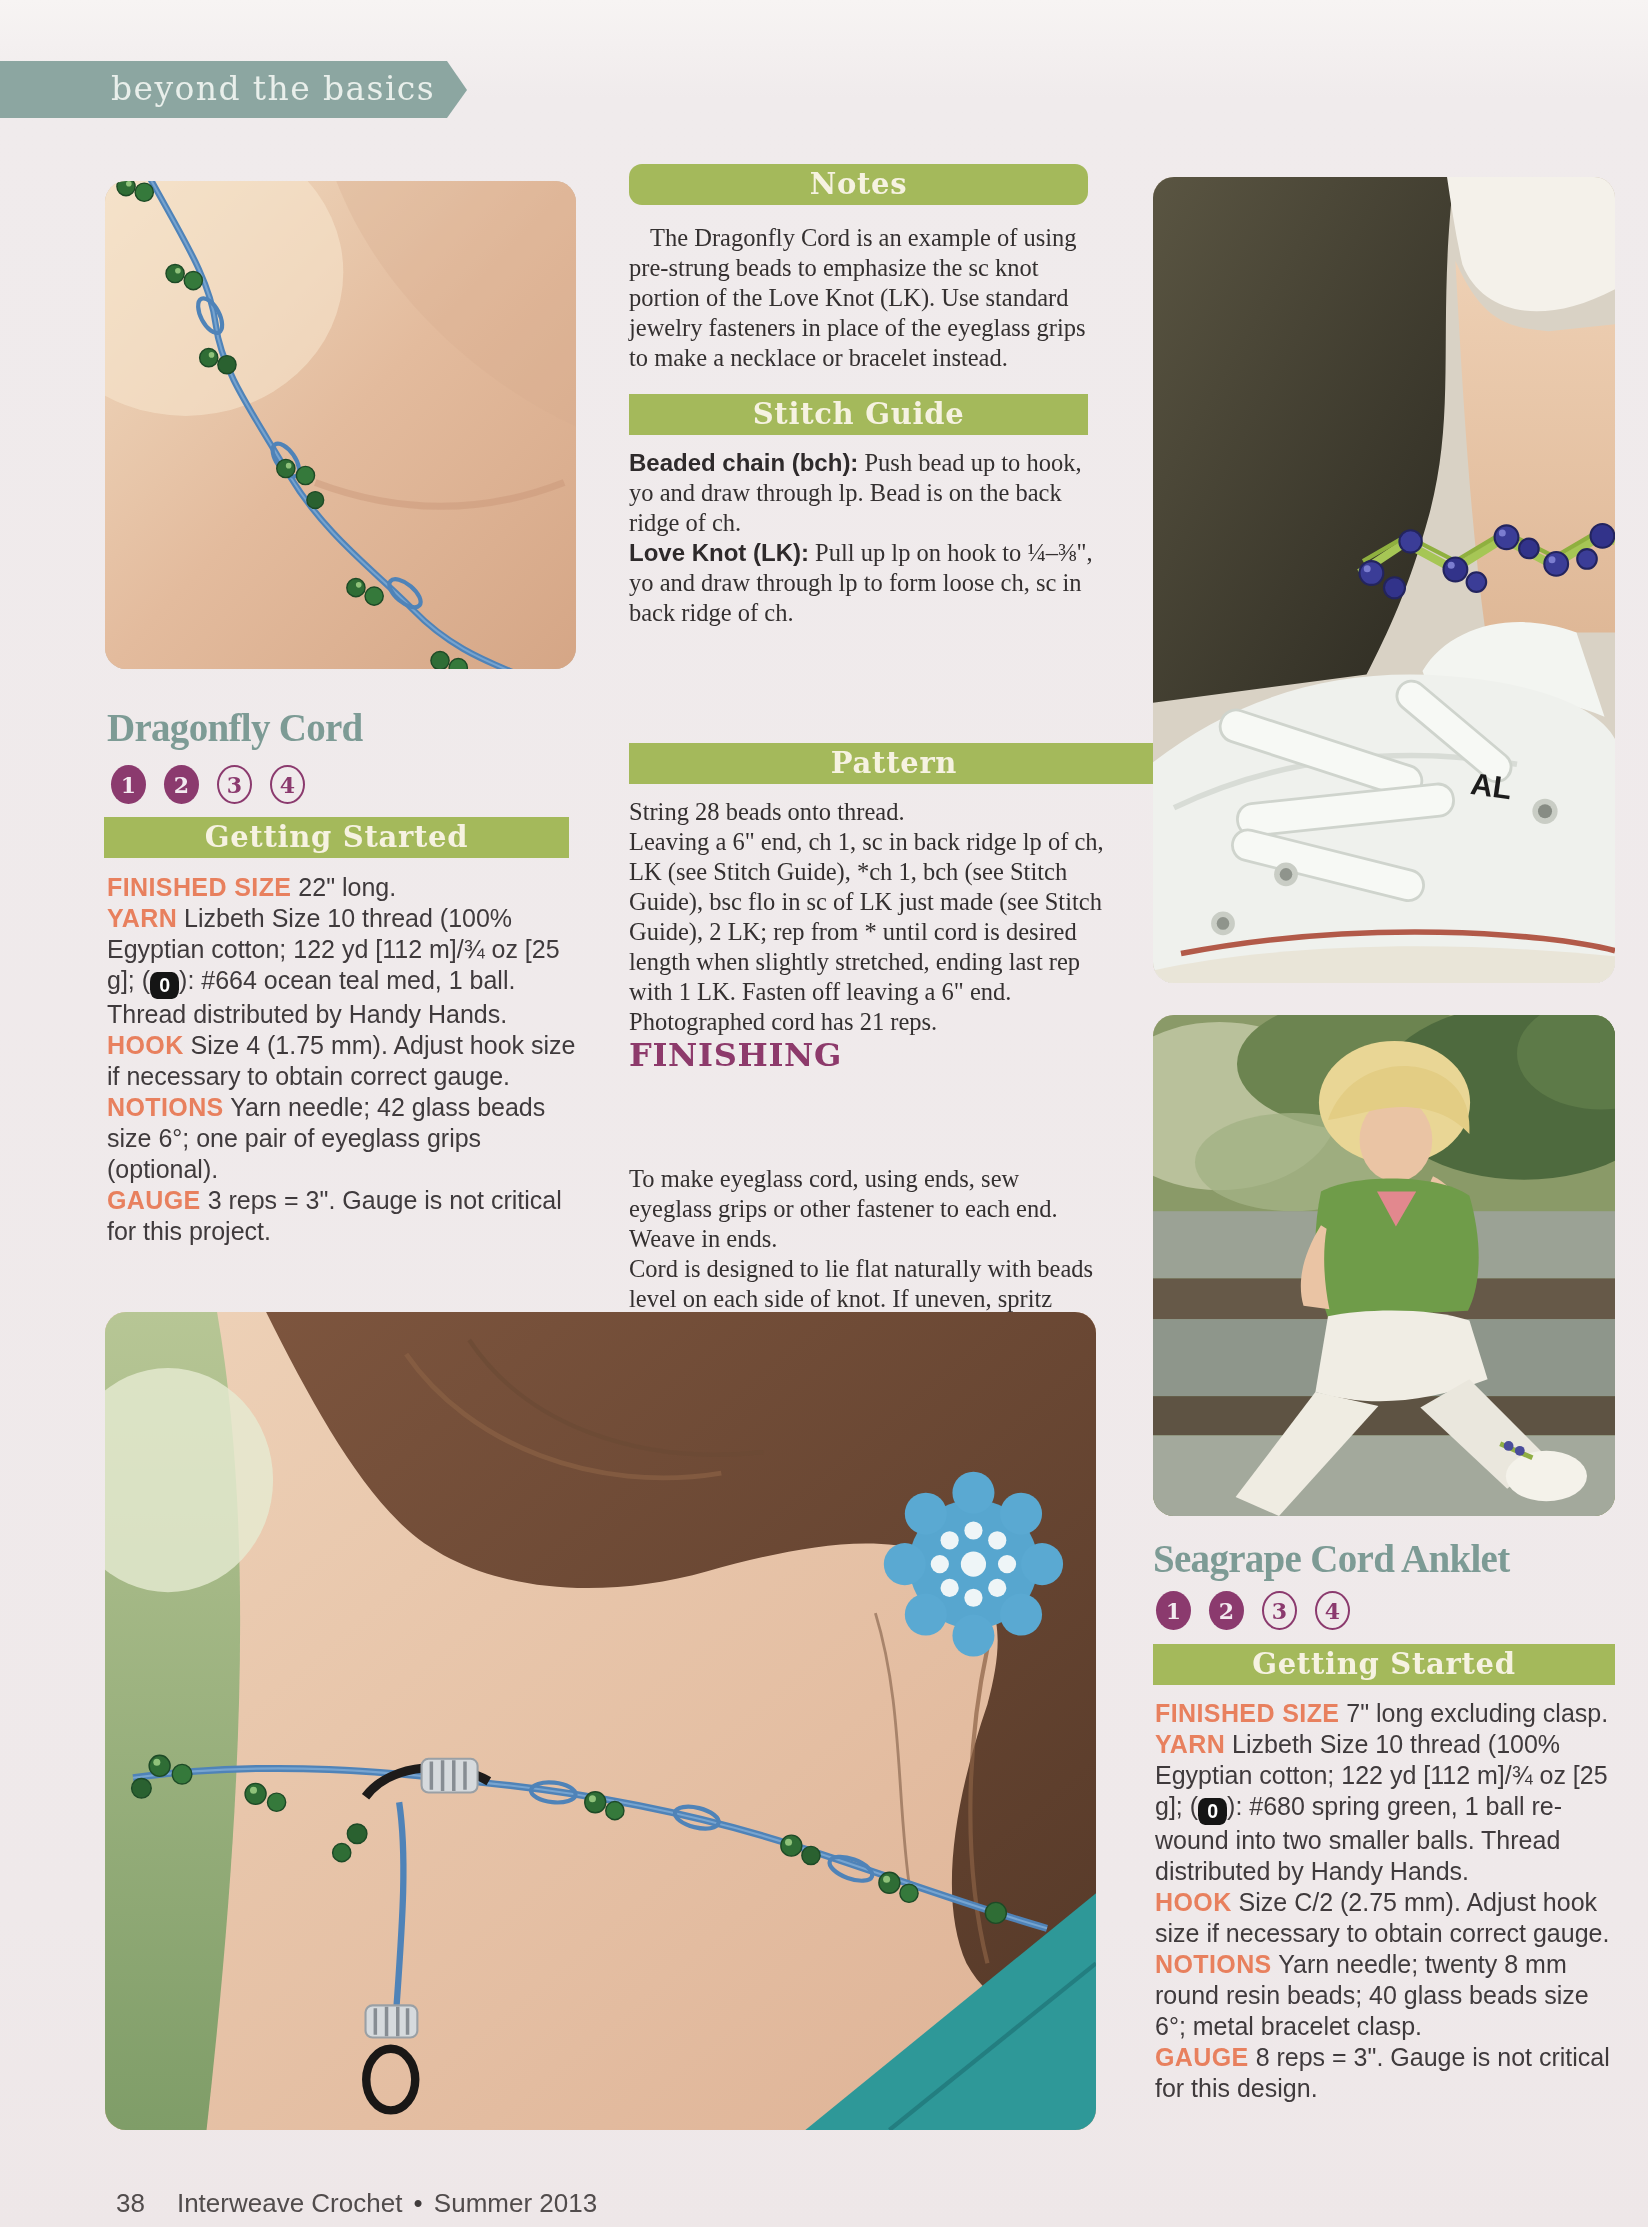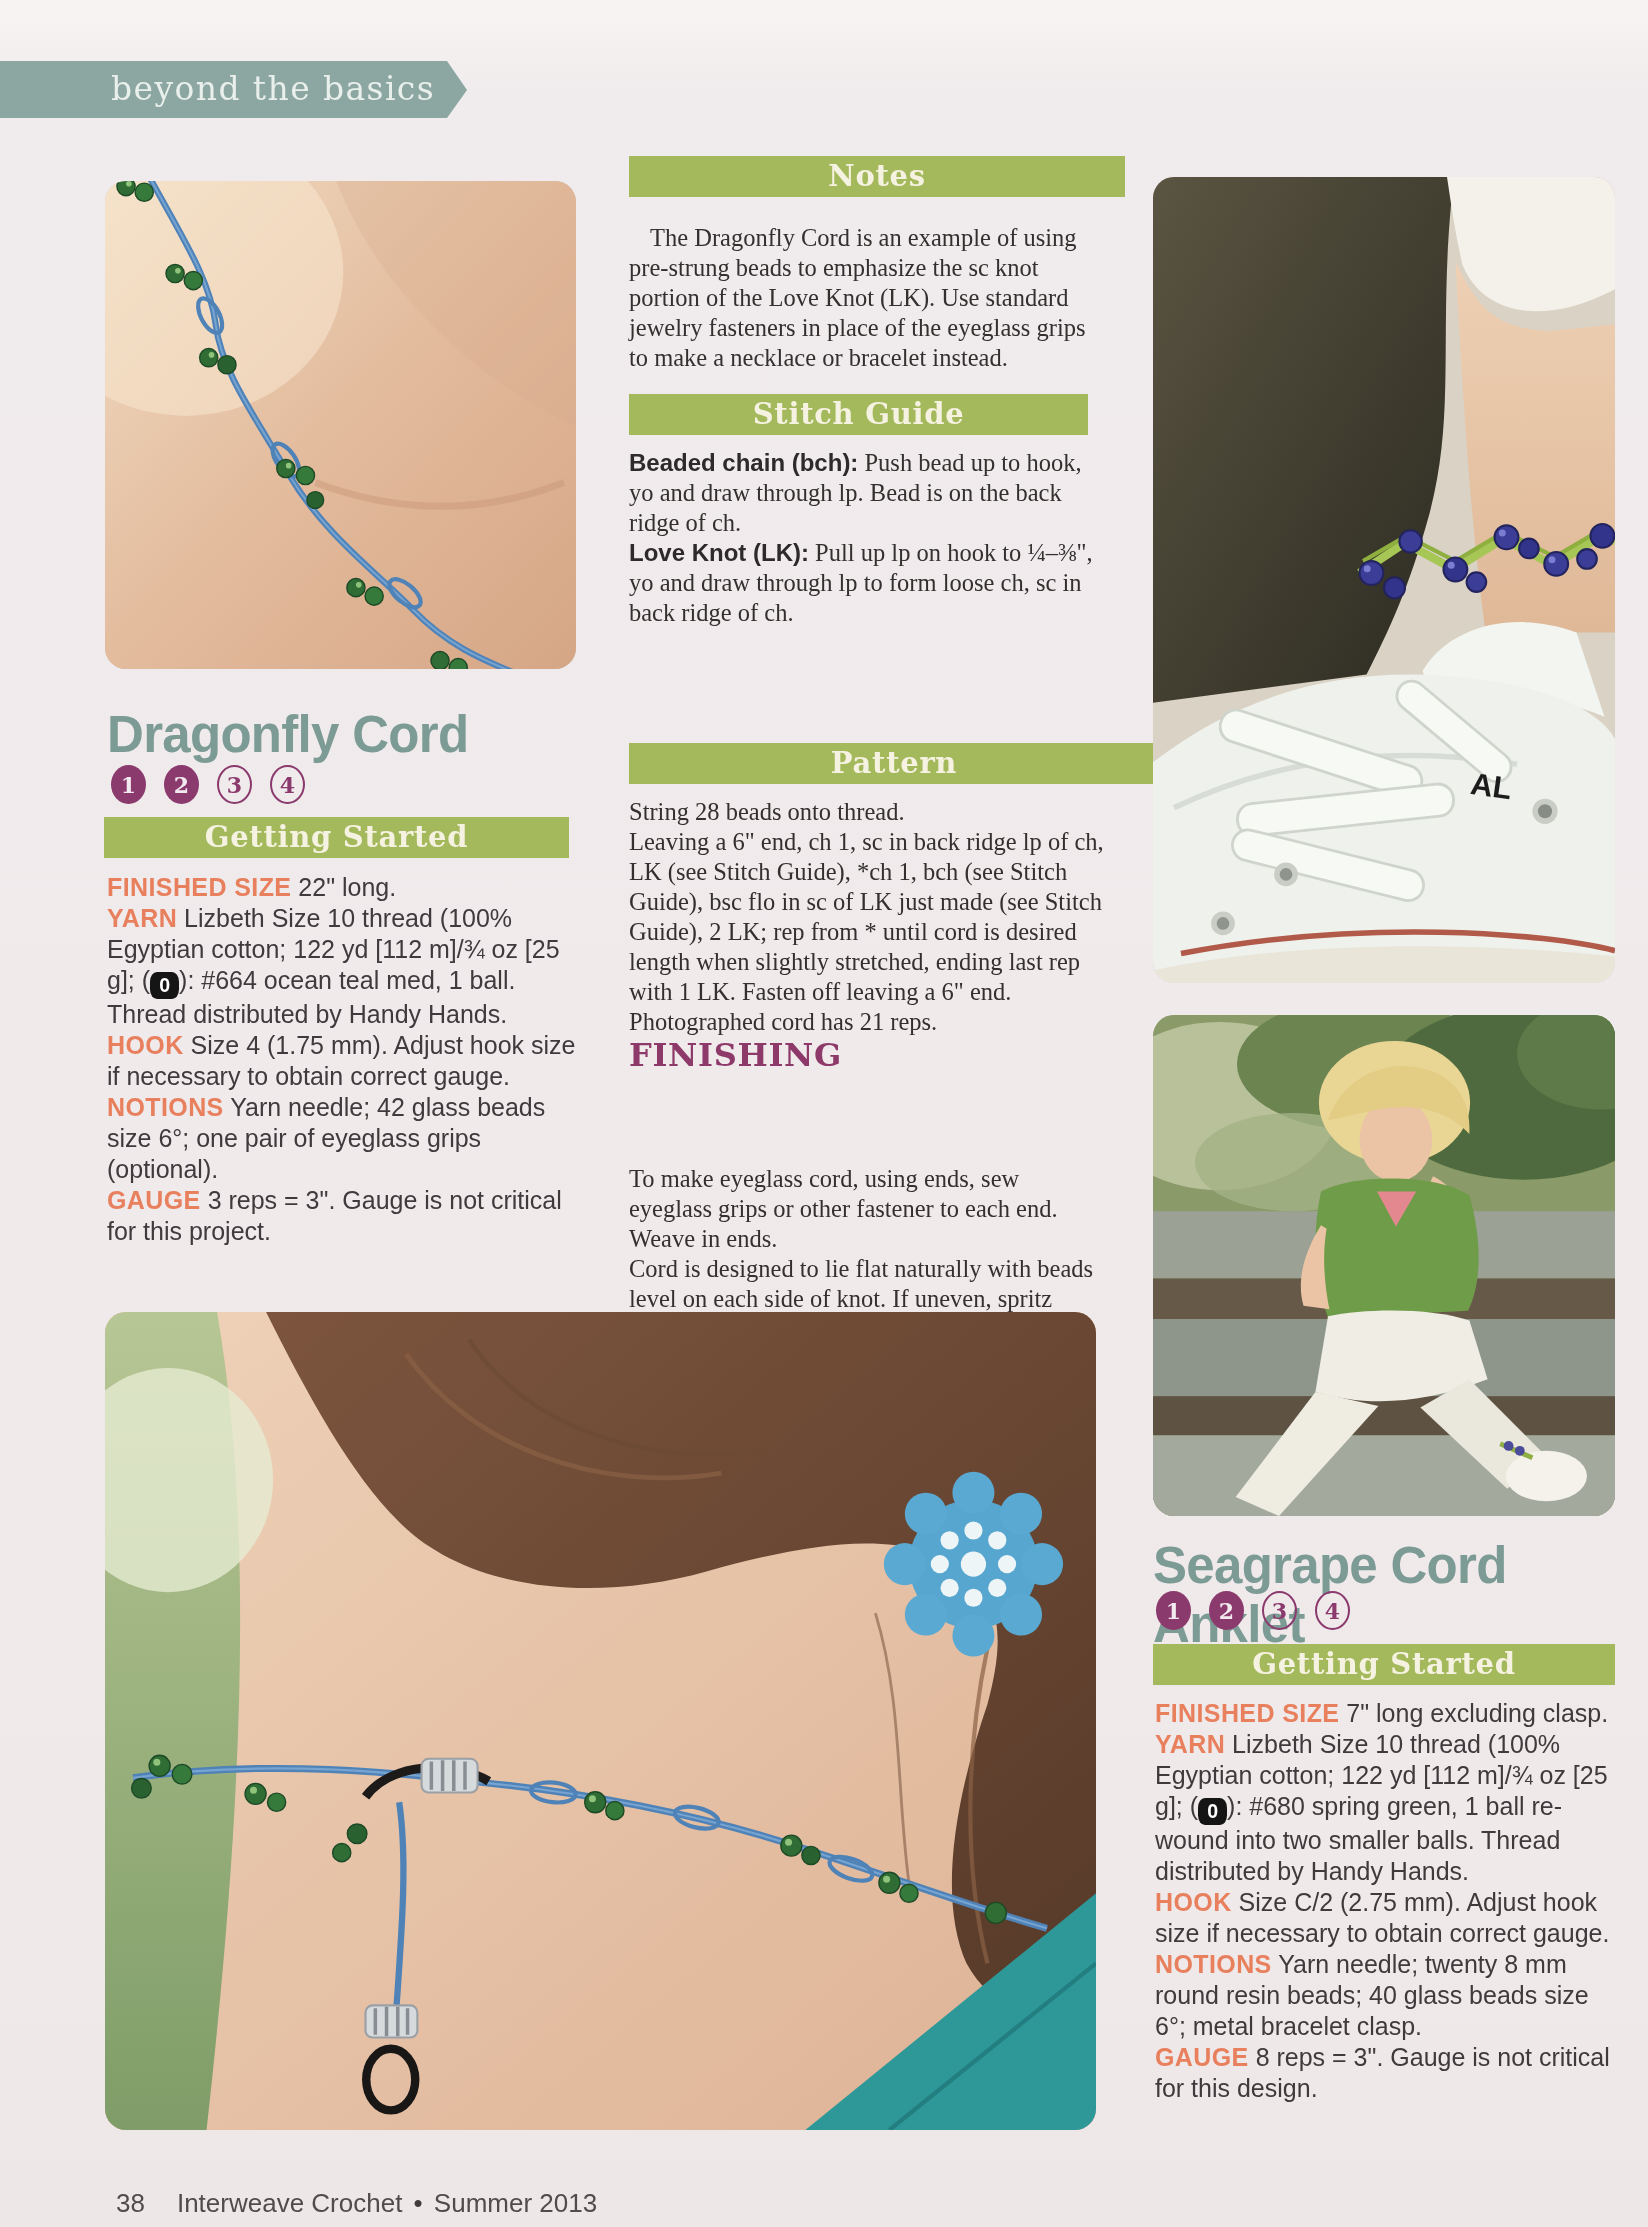--- a/index.html
+++ b/index.html
@@ -11,22 +11,22 @@
   .masthead{position:absolute;left:0;top:61px;width:467px;height:57px;background:#8ca6a1;
             clip-path:polygon(0 0,447px 0,467px 29px,447px 57px,0 57px);
             color:#e9efeb;font-family:"DejaVu Serif",serif;font-size:33px;letter-spacing:1.4px;
             line-height:56px;padding-left:111px;box-sizing:border-box;}
 
   
   .photo{position:absolute;border-radius:21px;overflow:hidden;background:#cbb9a8;}
   .photo svg{width:100%;height:100%;display:block;}
 
   
-  .proj-title{position:absolute;font-family:Liberation Sans, sans-serif;font-weight:bold;
-              font-size:51px;color:#7d9b95;letter-spacing:-0.7px;}
+  .proj-title{position:absolute;font-family:Liberation Serif, serif;font-weight:bold;
+              font-size:39px;color:#7d9b95;letter-spacing:-0.7px;}
 
   
   .diff{position:absolute;display:flex;gap:18px;}
   .diff span{width:35px;height:39px;border-radius:50%;box-sizing:border-box;
              font-family:"DejaVu Serif",serif;font-weight:bold;font-size:22px;
              display:flex;align-items:center;justify-content:center;}
   .diff .on{background:#8b3a6e;color:#f3eaf0;}
   .diff .off{border:2.1px solid #8b3a6e;color:#8b3a6e;background:transparent;}
 
   
@@ -129,21 +129,21 @@
   <div class="gbanner" style="left:104px;top:817px;width:465px;">Getting Started</div>
 
   <div class="specs" style="left:107px;top:872px;width:474px;">
     <p><span class="spec-label">FINISHED SIZE</span> <span>22" long.</span></p>
     <p><span class="spec-label">YARN</span> <span>Lizbeth Size 10 thread (100% Egyptian cotton; 122 yd [112 m]/¾ oz [25 g]; (</span><span class="yarn-ball">0</span><span>): #664 ocean teal med, 1 ball. Thread distributed by Handy Hands.</span></p>
     <p><span class="spec-label">HOOK</span> <span>Size 4 (1.75 mm). Adjust hook size if necessary to obtain correct gauge.</span></p>
     <p><span class="spec-label">NOTIONS</span> <span>Yarn needle; 42 glass beads size 6°; one pair of eyeglass grips (optional).</span></p>
     <p><span class="spec-label">GAUGE</span> <span>3 reps = 3". Gauge is not critical for this project.</span></p>
   </div>
 
-  <div class="gbanner" style="left:629px;top:156px;width:496px;">Notes</div>
+  <div class="gbanner" style="left:629px;top:164px;width:459px;border-radius:13px;">Notes</div>
   <div class="serifcol" style="left:629px;top:223px;width:476px;">
     <p class="indent">The Dragonfly Cord is an example of using pre-strung beads to emphasize the sc knot portion of the Love Knot (LK). Use standard jewelry fasteners in place of the eyeglass grips to make a necklace or bracelet instead.</p>
   </div>
 
   <div class="gbanner" style="left:629px;top:394px;width:459px;">Stitch Guide</div>
   <div class="serifcol" style="left:629px;top:448px;width:476px;">
     <p><span class="term">Beaded chain (bch):</span><span> Push bead up to hook, yo and draw through lp. Bead is on the back ridge of ch.</span></p>
     <p><span class="term">Love Knot (LK):</span><span> Pull up lp on hook to ¼–⅜", yo and draw through lp to form loose ch, sc in back ridge of ch.</span></p>
   </div>
 

